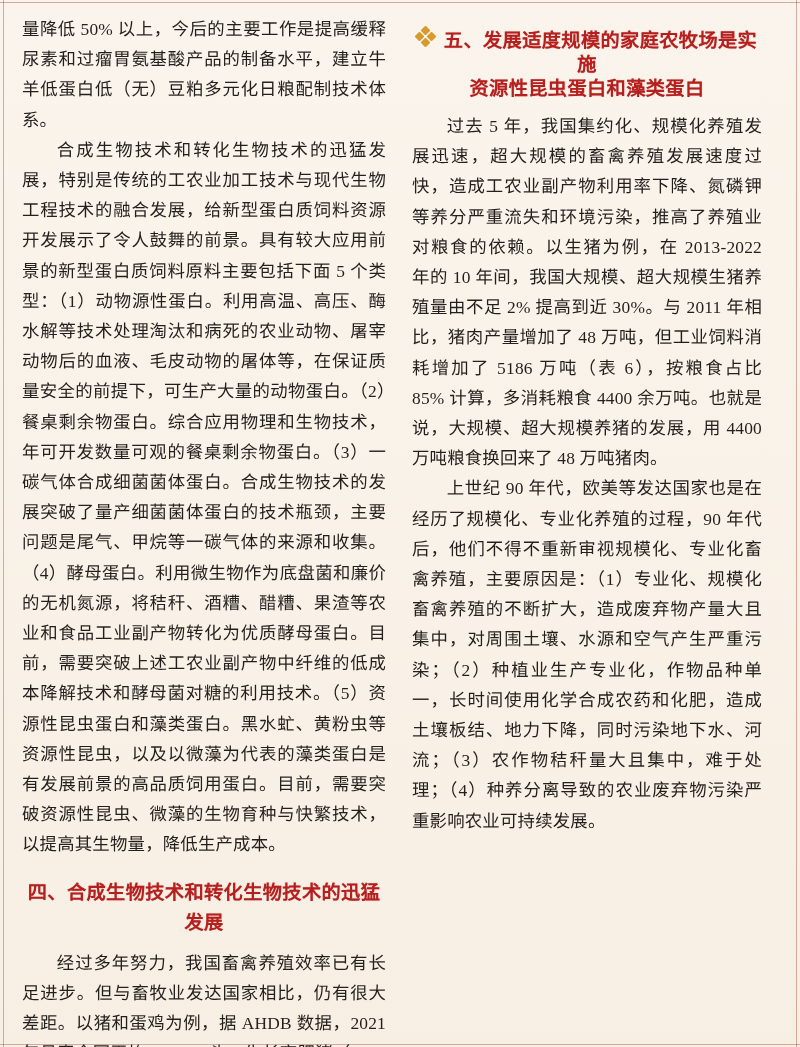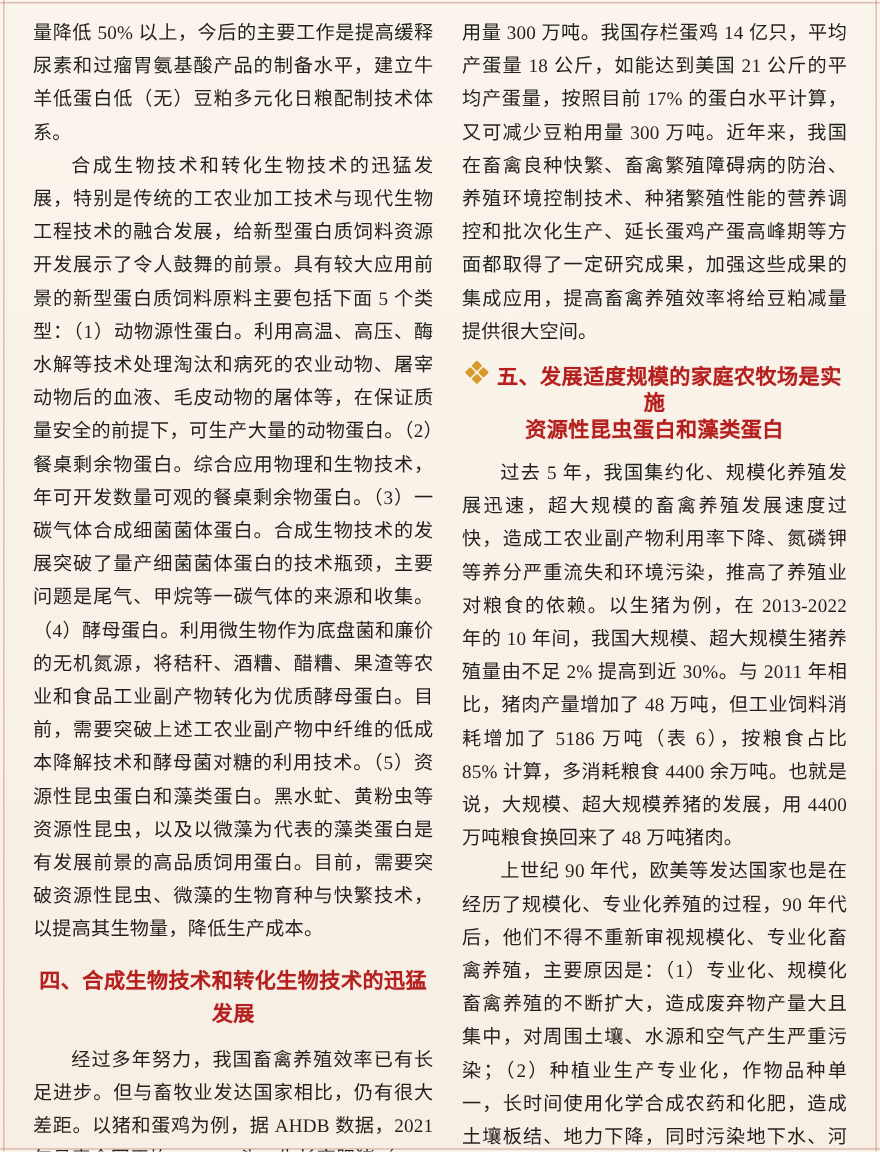--- a/index.html
+++ b/index.html
@@ -32,21 +32,20 @@
   .edge-rule.bottom { left: 0;    bottom: 2px; height: 1px; width: 800px; }
 
   .columns {
     position: absolute;
     left: 0; top: 0;
     width: 800px;
     height: 1047px;
     display: flex;
     box-sizing: border-box;
     padding: 14px 22px 10px 22px;
-    justify-content: center;
   }
 
   .col {
     width: 370px;
     box-sizing: border-box;
   }
   .col.left  { padding-right: 6px; }
   .col.right { padding-left: 20px; }
 
   
@@ -143,21 +142,20 @@
 
       <p class="body">合成生物技术和转化生物技术的迅猛发展，特别是传统的工农业加工技术与现代生物工程技术的融合发展，给新型蛋白质饲料资源开发展示了令人鼓舞的前景。具有较大应用前景的新型蛋白质饲料原料主要包括下面 5 个类型：（1）动物源性蛋白。利用高温、高压、酶水解等技术处理淘汰和病死的农业动物、屠宰动物后的血液、毛皮动物的屠体等，在保证质量安全的前提下，可生产大量的动物蛋白。（2）餐桌剩余物蛋白。综合应用物理和生物技术，年可开发数量可观的餐桌剩余物蛋白。（3）一碳气体合成细菌菌体蛋白。合成生物技术的发展突破了量产细菌菌体蛋白的技术瓶颈，主要问题是尾气、甲烷等一碳气体的来源和收集。（4）酵母蛋白。利用微生物作为底盘菌和廉价的无机氮源，将秸秆、酒糟、醋糟、果渣等农业和食品工业副产物转化为优质酵母蛋白。目前，需要突破上述工农业副产物中纤维的低成本降解技术和酵母菌对糖的利用技术。（5）资源性昆虫蛋白和藻类蛋白。黑水虻、黄粉虫等资源性昆虫，以及以微藻为代表的藻类蛋白是有发展前景的高品质饲用蛋白。目前，需要突破资源性昆虫、微藻的生物育种与快繁技术，以提高其生物量，降低生产成本。</p>
 
       <h2 class="red-heading">四、合成生物技术和转化生物技术的迅猛发展</h2>
 
       <p class="body">经过多年努力，我国畜禽养殖效率已有长足进步。但与畜牧业发达国家相比，仍有很大差距。以猪和蛋鸡为例，据 AHDB 数据，2021 年丹麦全国平均 PSY 34 头，生长育肥猪（30～115 kg）平均日增重 1032 g、料重比 2.58。如果我国生猪养殖效率能达到丹麦等欧洲国家的平均水平，至少可以少养 1000 万头母猪，可节约饲料 1000 万吨，按照母猪日粮 13% 的蛋白水平计算，可减少豆粕</p>
     </div>
 
     <div class="col right">
 
-      <p class="body noindent">用量 300 万吨。我国存栏蛋鸡 14 亿只，平均产蛋量 18 公斤，如能达到美国 21 公斤的平均产蛋量，按照目前 17% 的蛋白水平计算，又可减少豆粕用量 300 万吨。近年来，我国在畜禽良种快繁、畜禽繁殖障碍病的防治、养殖环境控制技术、种猪繁殖性能的营养调控和批次化生产、延长蛋鸡产蛋高峰期等方面都取得了一定研究成果，加强这些成果的集成应用，提高畜禽养殖效率将给豆粕减量提供很大空间。</p>
 
       <h2 class="red-heading-orn">
         <span class="line1">
           <span class="ornament">
             <i class="n"></i><i class="s"></i><i class="w"></i><i class="e"></i>
           </span><span>五、发展适度规模的家庭农牧场是实施</span>
         </span>
         <span class="line2">资源性昆虫蛋白和藻类蛋白</span>
       </h2>
 

